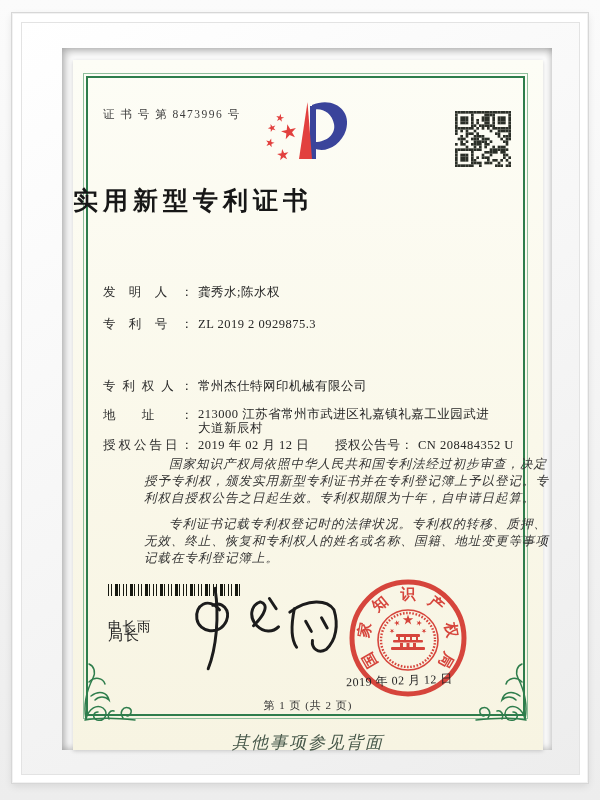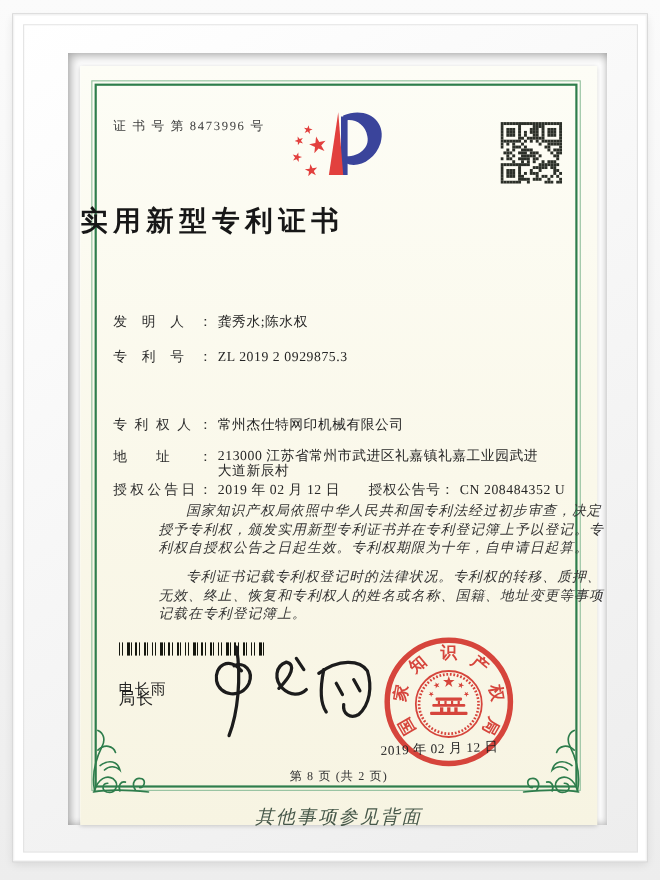--- a/index.html
+++ b/index.html
@@ -420,21 +420,21 @@
       <span class="seal-char sc0">国</span>
       <span class="seal-char sc1">家</span>
       <span class="seal-char sc2">知</span>
       <span class="seal-char sc3">识</span>
       <span class="seal-char sc4">产</span>
       <span class="seal-char sc5">权</span>
       <span class="seal-char sc6">局</span>
     </div>
     <div class="seal-date">2019 年 02 月 12 日</div>
 
-    <div class="page-info">第 8 页 (共 2 页)</div>
+    <div class="page-info">第 1 页 (共 2 页)</div>
     <div class="back-note">其他事项参见背面</div>
 
     <svg class="flourish fl-left" viewBox="0 0 62 78">
       <g stroke="#2e7d4c" fill="none" stroke-width="1.5" stroke-linecap="round">
         <path d="M6,74 C22,71 38,72 56,74"></path>
         <path d="M7,73 C4,58 8,44 14,32 C17,26 15,20 10,18"></path>
         <path d="M7,73 C10,62 18,58 24,62 C30,67 26,76 18,74 C13,72 14,66 19,66"></path>
         <path d="M12,50 C20,44 28,46 30,54 C26,50 20,50 16,54"></path>
         <path d="M10,36 C16,30 24,32 26,38"></path>
         <path d="M44,72 C40,66 44,60 50,62 C54,64 52,70 48,70"></path>

